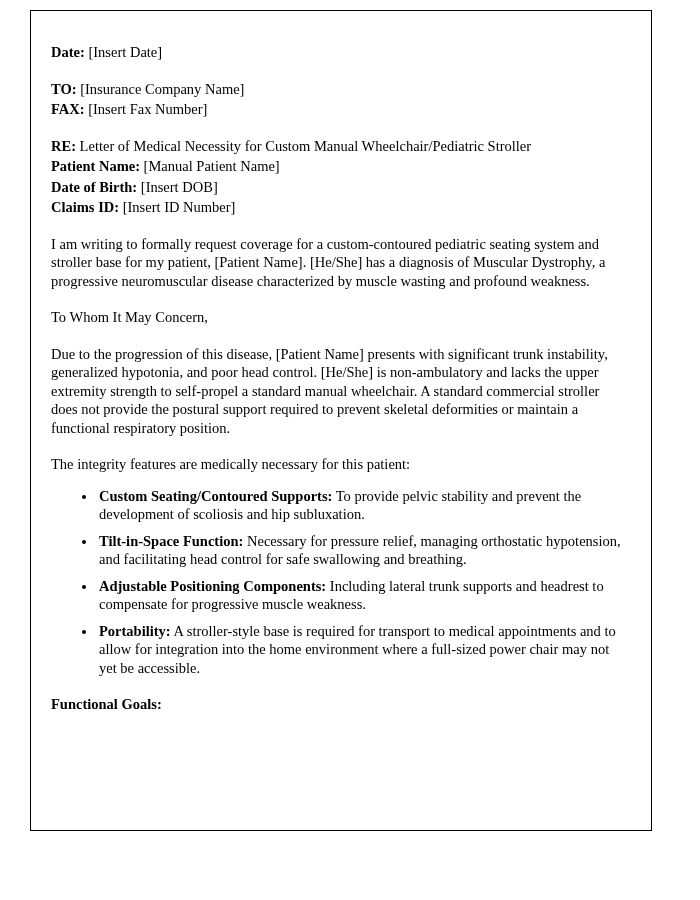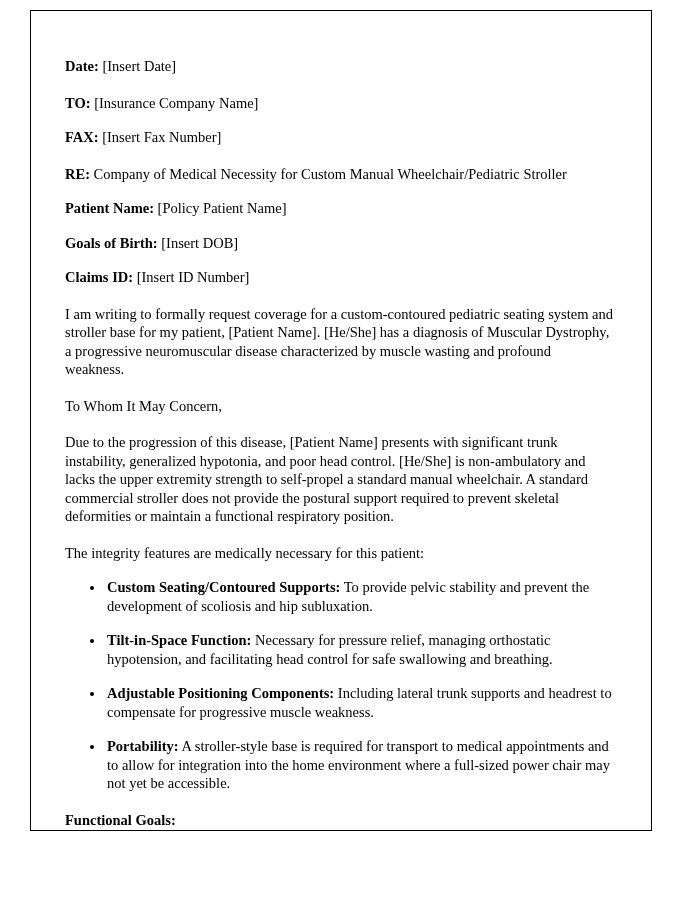--- a/index.html
+++ b/index.html
@@ -21,48 +21,48 @@
     top: 10px;
     width: 622px;
     height: 821px;
     border: 1px solid #000000;
     box-sizing: border-box;
     padding: 30px 22px 0 18px;
     overflow: hidden;
     font-size: 14.5px;
     line-height: 18.5px;
   }
-  p { margin: 16px; }
+  p { margin: 2px; }
   .block { margin: 0 0 18px 0; }
   strong { font-weight: bold; }
   ul.req-list {
     margin: 13px 0 13px 0;
     padding-left: 40px;
     list-style-type: disc;
   }
-  ul.req-list li { margin: 16px; padding-left: 2px; }
+  ul.req-list li { margin: 8px; padding-left: 2px; }
 </style>
 </head>
 <body>
 
 <div class="letter">
 
   <div class="block">
     <p class="field-line"><strong>Date:</strong> <span>[Insert Date]</span></p>
   </div>
 
   <div class="block">
     <p class="field-line"><strong>TO:</strong> <span>[Insurance Company Name]</span></p>
     <p class="field-line"><strong>FAX:</strong> <span>[Insert Fax Number]</span></p>
   </div>
 
   <div class="block">
-    <p class="field-line"><strong>RE:</strong> <span>Company of Medical Necessity for Custom Manual Wheelchair/Pediatric Stroller</span></p>
-    <p class="field-line"><strong>Patient Name:</strong> <span>[Policy Patient Name]</span></p>
-    <p class="field-line"><strong>Goals of Birth:</strong> <span>[Insert DOB]</span></p>
+    <p class="field-line"><strong>RE:</strong> <span>Letter of Medical Necessity for Custom Manual Wheelchair/Pediatric Stroller</span></p>
+    <p class="field-line"><strong>Patient Name:</strong> <span>[Manual Patient Name]</span></p>
+    <p class="field-line"><strong>Date of Birth:</strong> <span>[Insert DOB]</span></p>
     <p class="field-line"><strong>Claims ID:</strong> <span>[Insert ID Number]</span></p>
   </div>
 
   <div class="block">
     <p>I am writing to formally request coverage for a custom-contoured pediatric seating system and stroller base for my patient, [Patient Name]. [He/She] has a diagnosis of Muscular Dystrophy, a progressive neuromuscular disease characterized by muscle wasting and profound weakness.</p>
   </div>
 
   <div class="block">
     <p>To Whom It May Concern,</p>
   </div>

